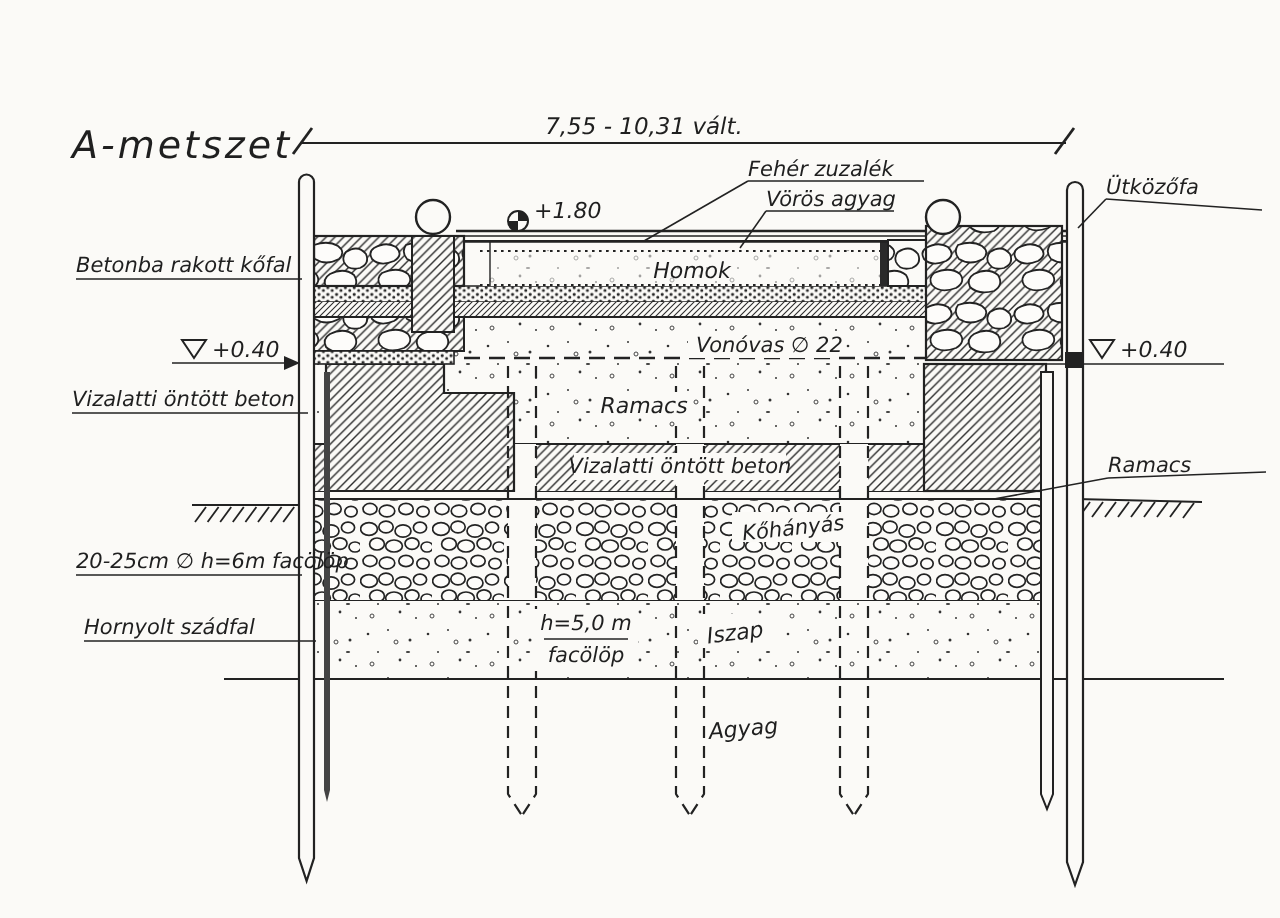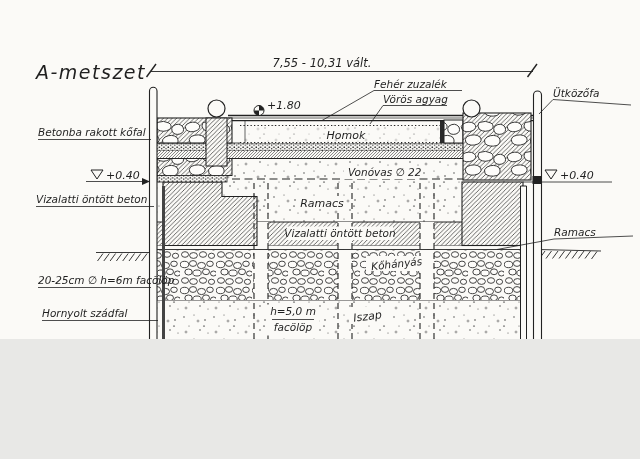--- a/index.html
+++ b/index.html
@@ -1,16 +1,16 @@
 <!DOCTYPE html>
 <html><head>
 <meta charset="utf-8">
 <style>
   html,body{margin:0;padding:0;background:#e8e8e6;}
-  .sheet{position:relative;width:640px;height:339px;background:#fbfaf7;overflow:hidden;
+  .sheet{position:relative;width:640px;height:459px;background:#fbfaf7;overflow:hidden;
          font-family:"DejaVu Sans",sans-serif;}
   svg{display:block}
   text{fill:#1f1f1f;font-family:"DejaVu Sans",sans-serif;font-style:italic;}
   .t-title{font-size:19px;letter-spacing:1.5px;}
   .t-dim{font-size:11.5px;}
   .t-lbl{font-size:10.5px;}
   .t-in{font-size:11px;}
   .t-lvl{font-size:11px;}
 </style>
 </head>

